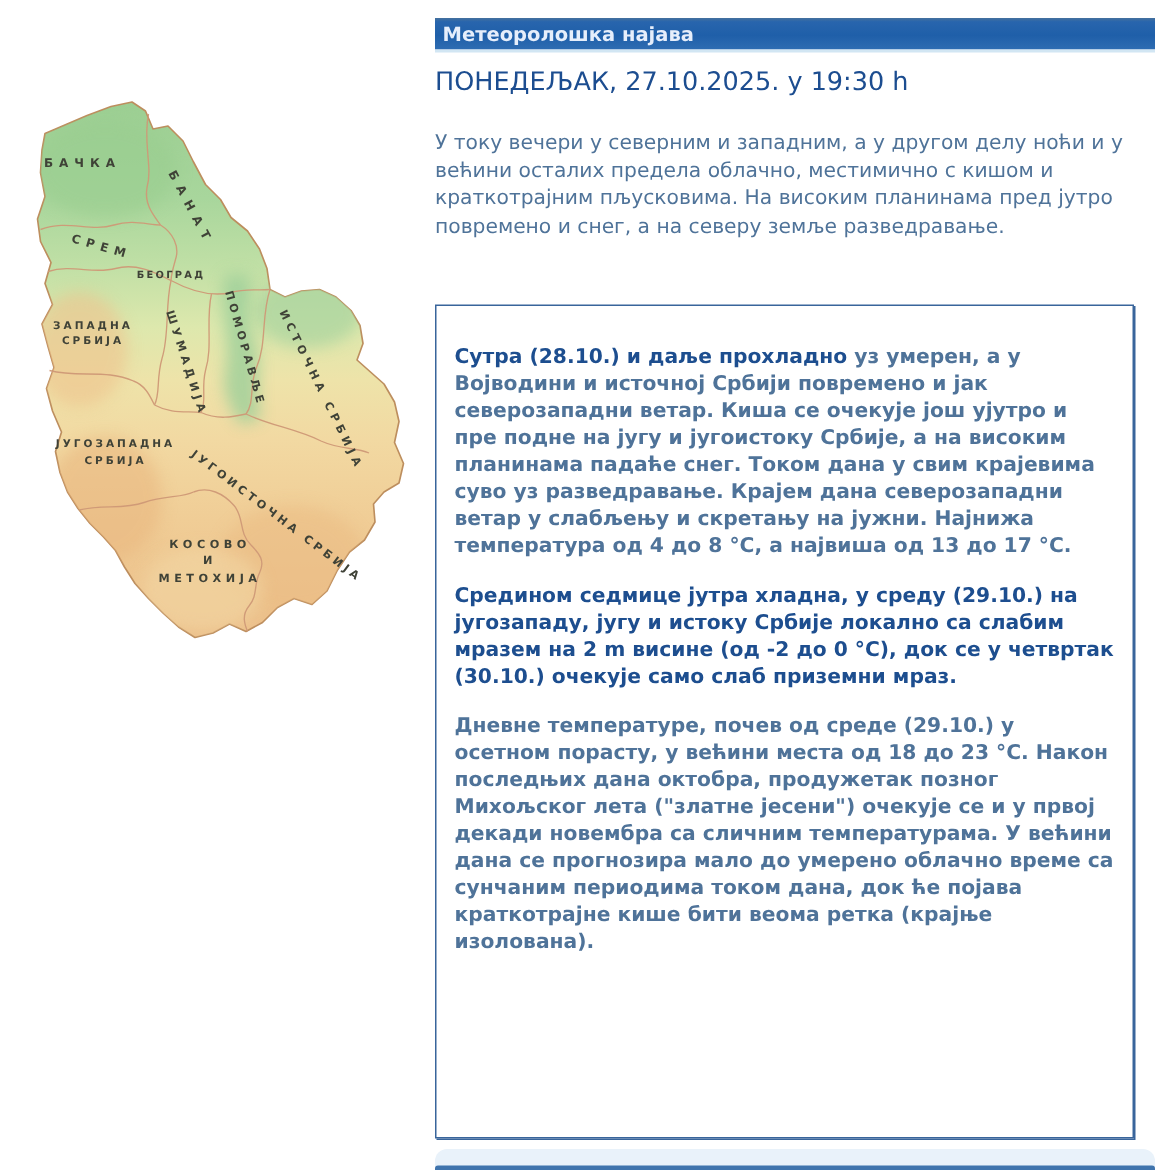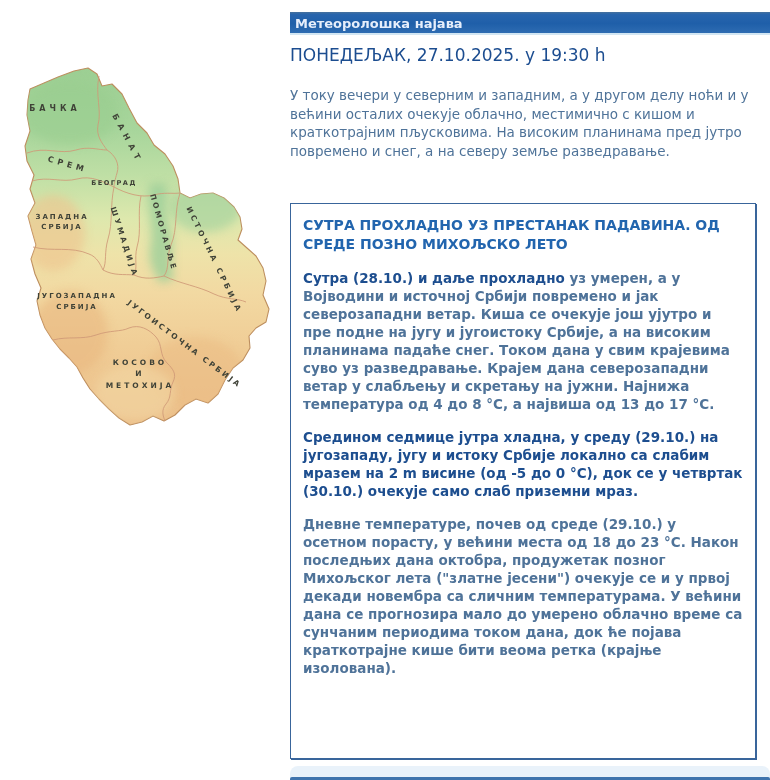--- a/index.html
+++ b/index.html
@@ -125,26 +125,25 @@
 </div>
 
 <div class="rightcol">
 
   <div class="titlebar">
     <span>Метеоролошка најава</span>
   </div>
 
   <div class="dateline">ПОНЕДЕЉАК, 27.10.2025. у 19:30 h</div>
 
-  <div class="intro">У току вечери у северним и западним, а у другом делу ноћи и у већини осталих очекује облачно, местимично с кишом и краткотрајним пљусковима. На високим планинама пред јутро повремено и снег, а на северу земље разведравање.</div>
+  <div class="intro">У току вечери у северним и западним, а у другом делу ноћи и у већини осталих предела облачно, местимично с кишом и краткотрајним пљусковима. На високим планинама пред јутро повремено и снег, а на северу земље разведравање.</div>
 
   <div class="fbox">
-    <h2>СУТРА ПРОХЛАДНО УЗ ПРЕСТАНАК ПАДАВИНА. ОД СРЕДЕ ПОЗНО МИХОЉСКО ЛЕТО</h2>
     <p><b>Сутра (28.10.) и даље прохладно</b><span> уз умерен, а у Војводини и источној Србији повремено и јак северозападни ветар. Киша се очекује још ујутро и пре подне на југу и југоистоку Србије, а на високим планинама падаће снег. Током дана у свим крајевима суво уз разведравање. Крајем дана северозападни ветар у слабљењу и скретању на јужни. Најнижа температура од 4 до 8 °C, а највиша од 13 до 17 °C.</span></p>
-    <p class="navy" style="font-weight:bold">Средином седмице јутра хладна, у среду (29.10.) на југозападу, југу и истоку Србије локално са слабим мразем на 2 m висине (од -5 до 0 °C), док се у четвртак (30.10.) очекује само слаб приземни мраз.</p>
+    <p class="navy" style="font-weight:bold">Средином седмице јутра хладна, у среду (29.10.) на југозападу, југу и истоку Србије локално са слабим мразем на 2 m висине (од -2 до 0 °C), док се у четвртак (30.10.) очекује само слаб приземни мраз.</p>
     <p>Дневне температуре, почев од среде (29.10.) у осетном порасту, у већини места од 18 до 23 °C. Након последњих дана октобра, продужетак позног Михољског лета ("златне јесени") очекује се и у првој декади новембра са сличним температурама. У већини дана се прогнозира мало до умерено облачно време са сунчаним периодима током дана, док ће појава краткотрајне кише бити веома ретка (крајње изолована).</p>
   </div>
 
   <div class="bottombar">
     <div class="nextbar"></div>
   </div>
 
 </div>
 
 </body></html>

